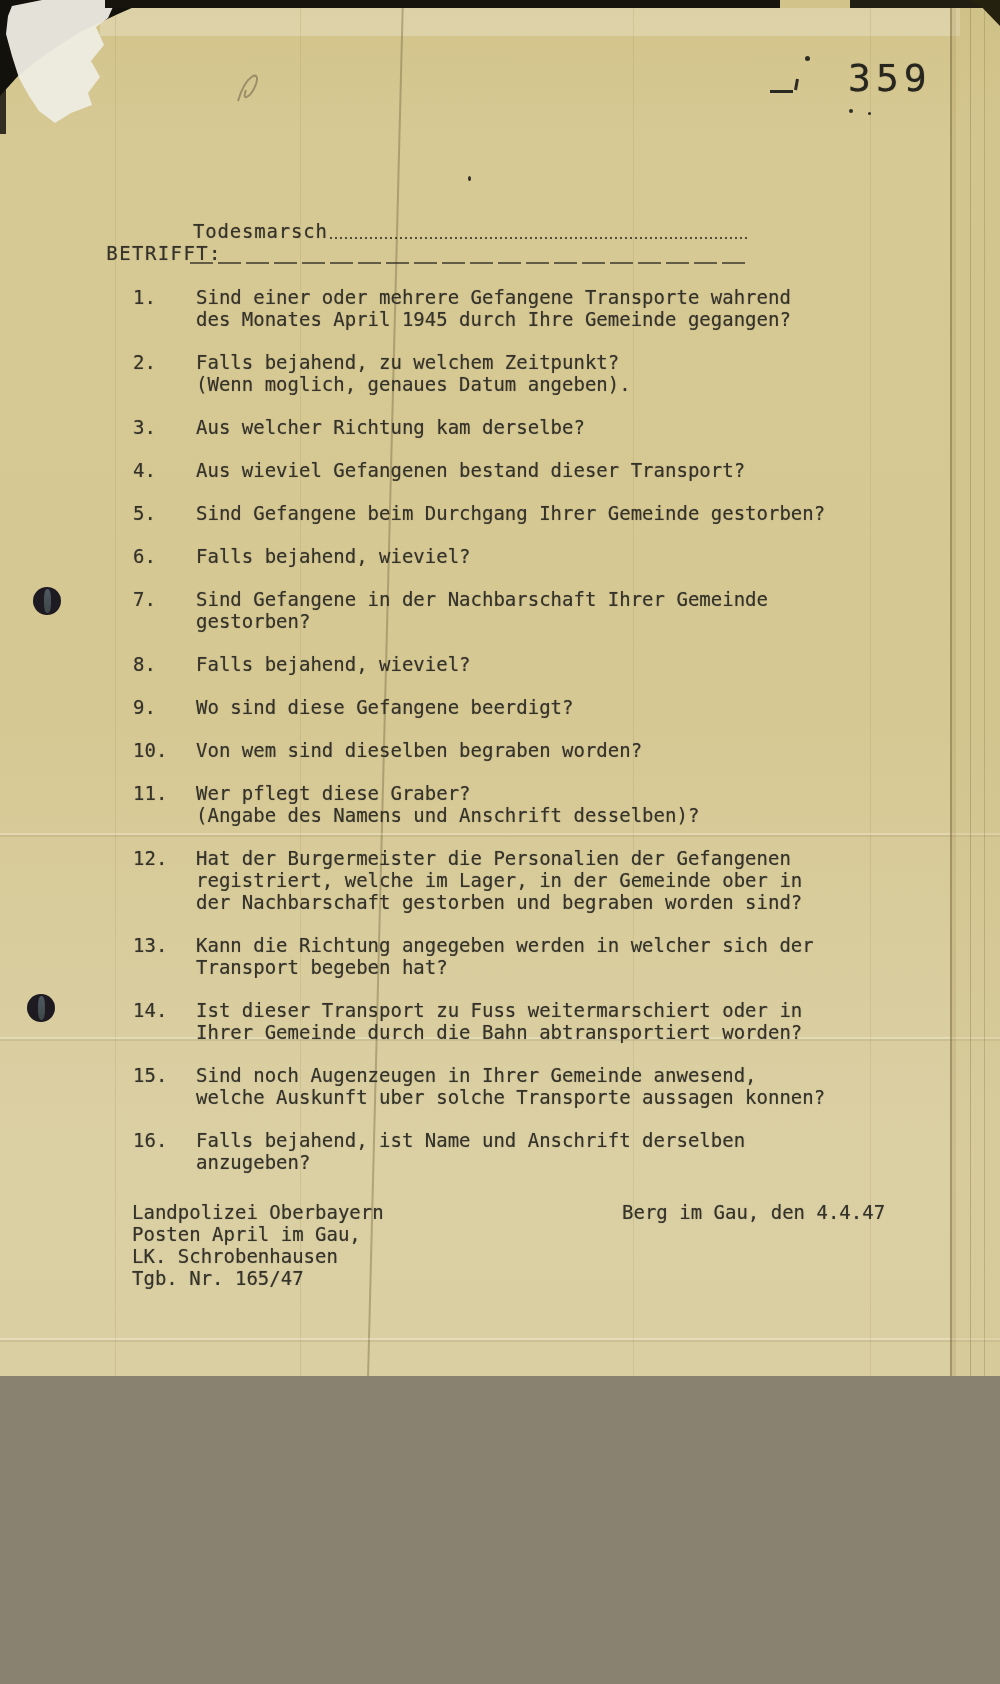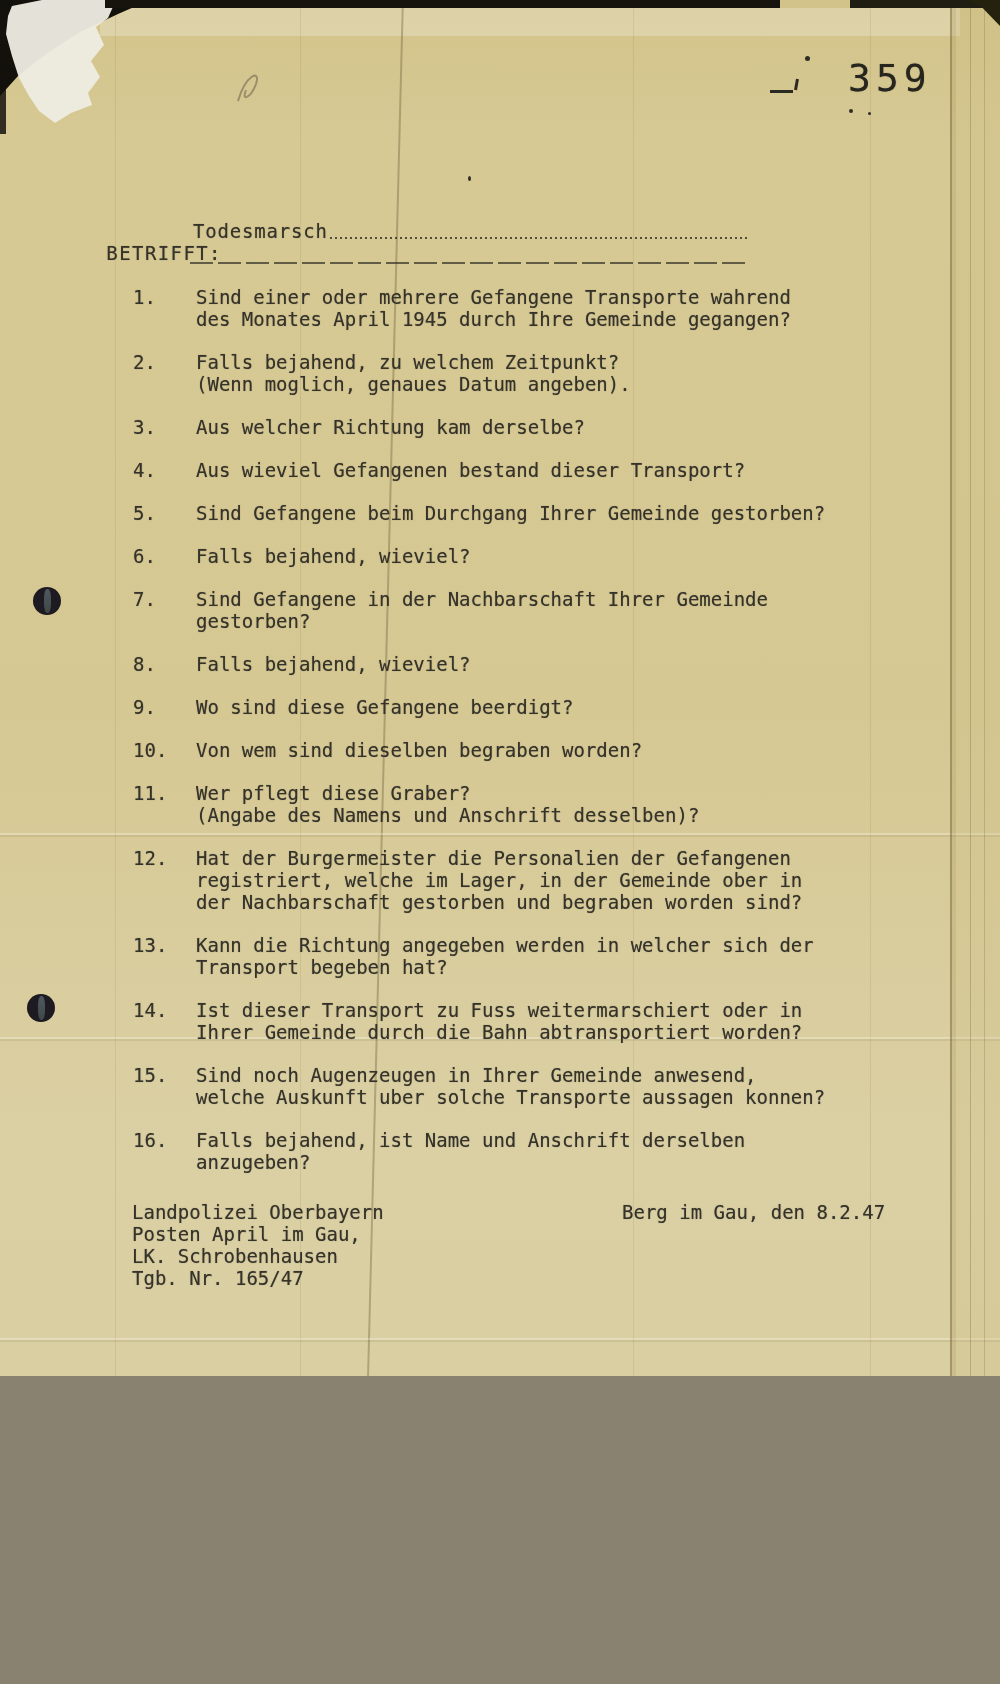--- a/index.html
+++ b/index.html
@@ -104,21 +104,21 @@
   <div class="betrifft mono19 ink">
     <span>BETRIFFT:</span>
     <span class="subj">Todesmarsch</span>
   </div>
   <div class="dotline"></div>
   <div class="sepline"></div>
 
   <div class="questions mono19 ink" id="questions"><div class="q"><span class="qno">1.</span><div><div>Sind einer oder mehrere Gefangene Transporte wahrend</div><div>des Monates April 1945 durch Ihre Gemeinde gegangen?</div></div></div><div class="q"><span class="qno">2.</span><div><div>Falls bejahend, zu welchem Zeitpunkt?</div><div>(Wenn moglich, genaues Datum angeben).</div></div></div><div class="q"><span class="qno">3.</span><div><div>Aus welcher Richtung kam derselbe?</div></div></div><div class="q"><span class="qno">4.</span><div><div>Aus wieviel Gefangenen bestand dieser Transport?</div></div></div><div class="q"><span class="qno">5.</span><div><div>Sind Gefangene beim Durchgang Ihrer Gemeinde gestorben?</div></div></div><div class="q"><span class="qno">6.</span><div><div>Falls bejahend, wieviel?</div></div></div><div class="q"><span class="qno">7.</span><div><div>Sind Gefangene in der Nachbarschaft Ihrer Gemeinde</div><div>gestorben?</div></div></div><div class="q"><span class="qno">8.</span><div><div>Falls bejahend, wieviel?</div></div></div><div class="q"><span class="qno">9.</span><div><div>Wo sind diese Gefangene beerdigt?</div></div></div><div class="q"><span class="qno">10.</span><div><div>Von wem sind dieselben begraben worden?</div></div></div><div class="q"><span class="qno">11.</span><div><div>Wer pflegt diese Graber?</div><div>(Angabe des Namens und Anschrift desselben)?</div></div></div><div class="q"><span class="qno">12.</span><div><div>Hat der Burgermeister die Personalien der Gefangenen</div><div>registriert, welche im Lager, in der Gemeinde ober in</div><div>der Nachbarschaft gestorben und begraben worden sind?</div></div></div><div class="q"><span class="qno">13.</span><div><div>Kann die Richtung angegeben werden in welcher sich der</div><div>Transport begeben hat?</div></div></div><div class="q"><span class="qno">14.</span><div><div>Ist dieser Transport zu Fuss weitermarschiert oder in</div><div>Ihrer Gemeinde durch die Bahn abtransportiert worden?</div></div></div><div class="q"><span class="qno">15.</span><div><div>Sind noch Augenzeugen in Ihrer Gemeinde anwesend,</div><div>welche Auskunft uber solche Transporte aussagen konnen?</div></div></div><div class="q"><span class="qno">16.</span><div><div>Falls bejahend, ist Name und Anschrift derselben</div><div>anzugeben?</div></div></div></div>
 
   <div class="sender mono19 ink"><div class="line">Landpolizei Oberbayern</div><div class="line">Posten April im Gau,</div><div class="line">LK. Schrobenhausen</div><div class="line">Tgb. Nr. 165/47</div></div>
-  <div class="dateline mono19 ink">Berg im Gau, den 8.2.47</div>
+  <div class="dateline mono19 ink">Berg im Gau, den 4.4.47</div>
 
 
   <div class="recipient mono19 ink">
     <div>An die</div>
     <div>Bezirksinspektion der Landpolizei in</div>
     <div><span class="emph">S c h r o b e n h a u s e n</span></div>
   </div>
 
 
   <svg class="overlay" style="left:605px;top:1492px" width="80" height="60" viewBox="0 0 80 60">

